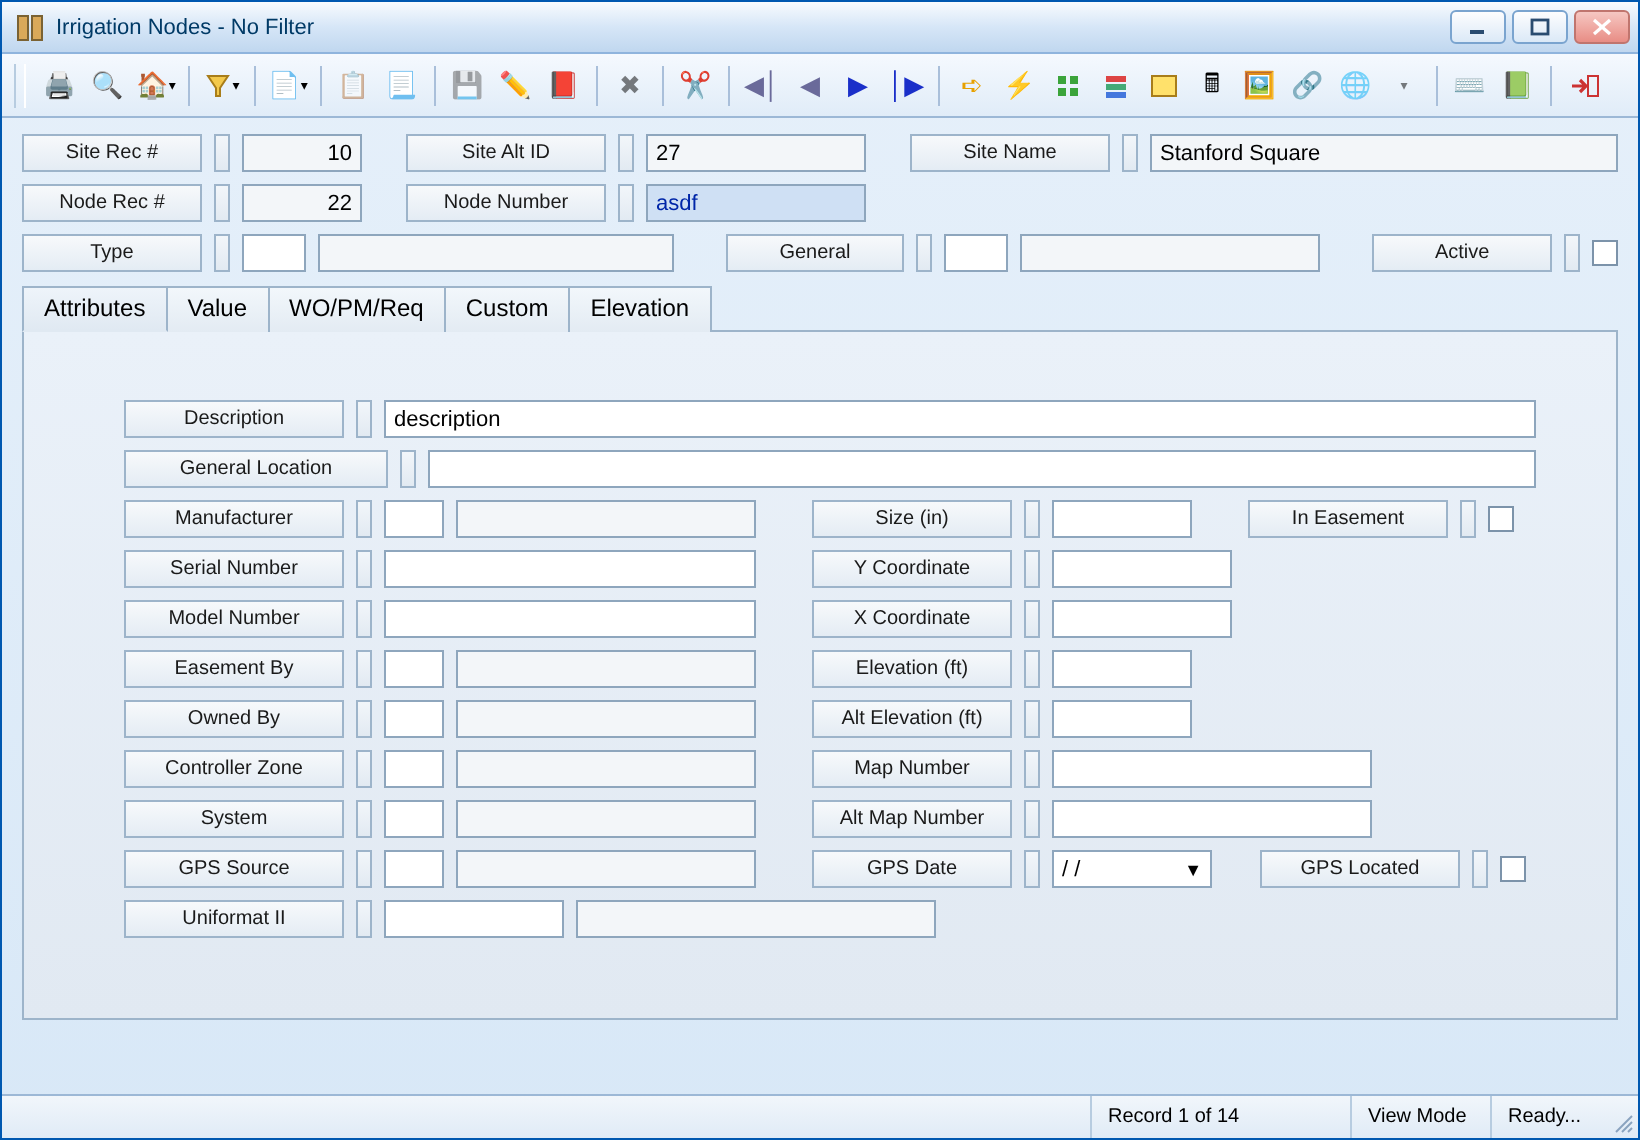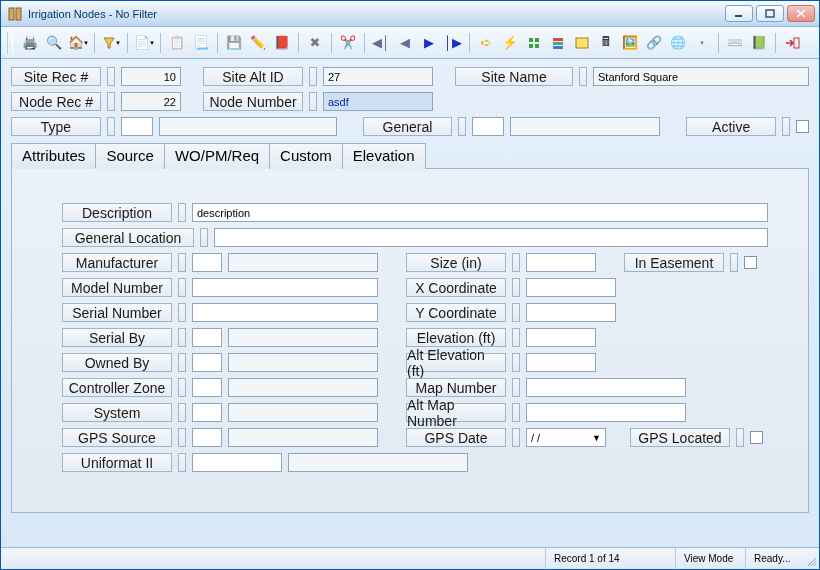--- a/index.html
+++ b/index.html
@@ -74,21 +74,21 @@
   .header-grid {
     display:flex;flex-direction:column;gap:6px;
     margin-bottom:6px;
   }
   .row { display:flex; align-items:center; gap:6px; }
   .lbl {
     height:19px;
     border:1px solid #9db4ca;
     background:linear-gradient(#f7f9fb,#e4ecf4);
     display:flex;align-items:center;justify-content:center;
-    font-size:14px;
+    font-size:10px;
     color:#1a1a1a;
     cursor:default;
   }
   .notch {
     width:8px;height:19px;
     border:1px solid #9db4ca;
     background:linear-gradient(#f2f6fa,#e2eaf2);
   }
   .field {
     height:19px;
@@ -109,21 +109,21 @@
 
   .tabs { margin-top:4px; }
   .tabstrip {
     display:flex; gap:0; position:relative; bottom:-1px;
   }
   .tab {
     border:1px solid #9db4ca;
     border-bottom:none;
     background:linear-gradient(#f2f7fb,#e3ebf3);
     padding:3px 10px 4px 10px;
-    font-size:15px;
+    font-size:12px;
     cursor:pointer;
     position:relative;
     margin-right:-1px;
   }
   .tab.active {
     background:linear-gradient(#eef4fa,#e0e9f2);
     border-bottom:1px solid #e0e9f2;
     z-index:2;
   }
   .tabpanel {
@@ -261,21 +261,21 @@
     <div class="header-grid">
       <div class="row">
         <div class="lbl" style="width:90px">Site Rec #</div>
         <div class="notch"></div>
         <div class="field right ro" style="width:60px">10</div>
         <div style="width:10px"></div>
         <div class="lbl" style="width:100px">Site Alt ID</div>
         <div class="notch"></div>
         <div class="field ro" style="width:110px">27</div>
         <div style="width:10px"></div>
-        <div class="lbl" style="width:118px">Site Name</div>
+        <div class="lbl" style="width:100px">Site Name</div>
         <div class="notch"></div>
         <div class="field ro" style="flex:1">Stanford Square</div>
       </div>
       <div class="row">
         <div class="lbl" style="width:90px">Node Rec #</div>
         <div class="notch"></div>
         <div class="field right ro" style="width:60px">22</div>
         <div style="width:10px"></div>
         <div class="lbl" style="width:100px">Node Number</div>
         <div class="notch"></div>
@@ -294,21 +294,21 @@
         <div style="width:14px"></div>
         <div class="lbl" style="width:90px">Active</div>
         <div class="notch"></div>
         <span class="chk"></span>
       </div>
     </div>
 
     <div class="tabs">
       <div class="tabstrip">
         <div class="tab active">Attributes</div>
-        <div class="tab">Source</div>
+        <div class="tab">Value</div>
         <div class="tab">WO/PM/Req</div>
         <div class="tab">Custom</div>
         <div class="tab">Elevation</div>
       </div>
       <div class="tabpanel">
 
         <div class="row" style="margin-bottom:6px">
           <div class="lbl" style="width:110px">Description</div>
           <div class="notch"></div>
           <div class="field" style="flex:1">description</div>
@@ -328,41 +328,41 @@
           <div class="lbl" style="width:100px">Size (in)</div>
           <div class="notch"></div>
           <div class="field" style="width:70px"></div>
           <div style="width:16px"></div>
           <div class="lbl" style="width:100px">In Easement</div>
           <div class="notch"></div>
           <span class="chk"></span>
         </div>
 
         <div class="row" style="margin-bottom:6px">
+          <div class="lbl" style="width:110px">Serial Number</div>
+          <div class="notch"></div>
+          <div class="field" style="width:186px"></div>
+          <div style="width:16px"></div>
+          <div class="lbl" style="width:100px">Y Coordinate</div>
+          <div class="notch"></div>
+          <div class="field" style="width:90px"></div>
+        </div>
+
+        <div class="row" style="margin-bottom:6px">
           <div class="lbl" style="width:110px">Model Number</div>
           <div class="notch"></div>
           <div class="field" style="width:186px"></div>
           <div style="width:16px"></div>
           <div class="lbl" style="width:100px">X Coordinate</div>
           <div class="notch"></div>
           <div class="field" style="width:90px"></div>
         </div>
 
         <div class="row" style="margin-bottom:6px">
-          <div class="lbl" style="width:110px">Serial Number</div>
-          <div class="notch"></div>
-          <div class="field" style="width:186px"></div>
-          <div style="width:16px"></div>
-          <div class="lbl" style="width:100px">Y Coordinate</div>
-          <div class="notch"></div>
-          <div class="field" style="width:90px"></div>
-        </div>
-
-        <div class="row" style="margin-bottom:6px">
-          <div class="lbl" style="width:110px">Serial By</div>
+          <div class="lbl" style="width:110px">Easement By</div>
           <div class="notch"></div>
           <div class="field" style="width:30px"></div>
           <div class="field ro" style="width:150px"></div>
           <div style="width:16px"></div>
           <div class="lbl" style="width:100px">Elevation (ft)</div>
           <div class="notch"></div>
           <div class="field" style="width:70px"></div>
         </div>
 
         <div class="row" style="margin-bottom:6px">

